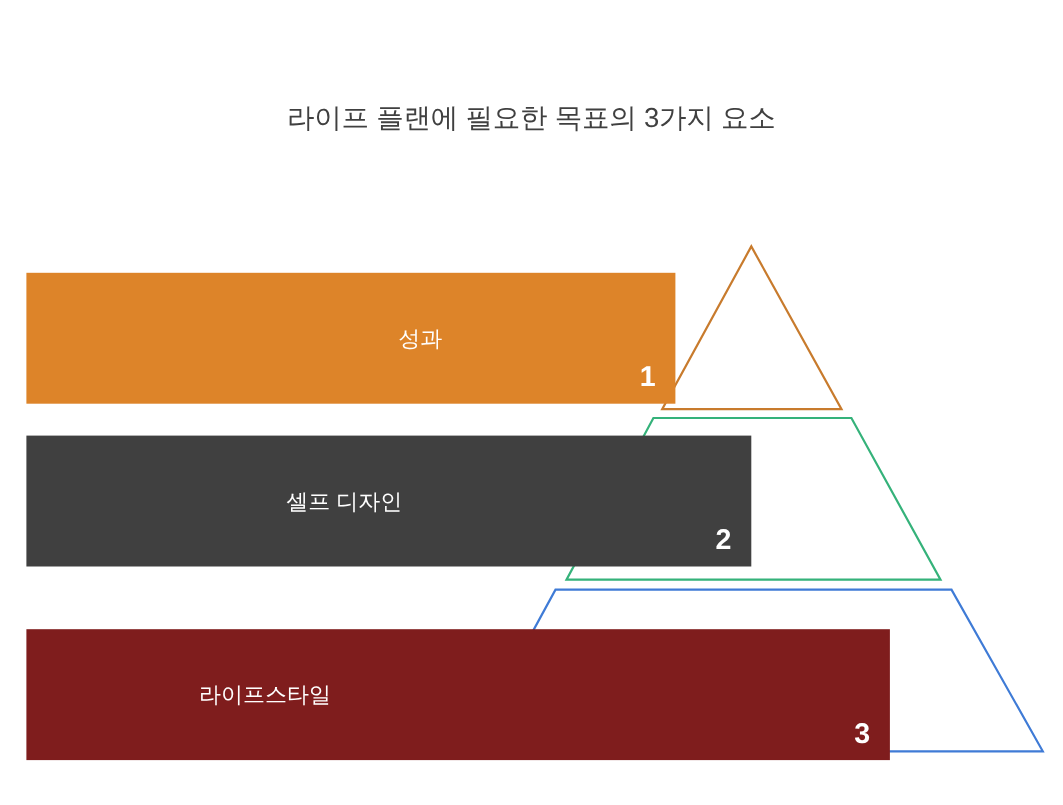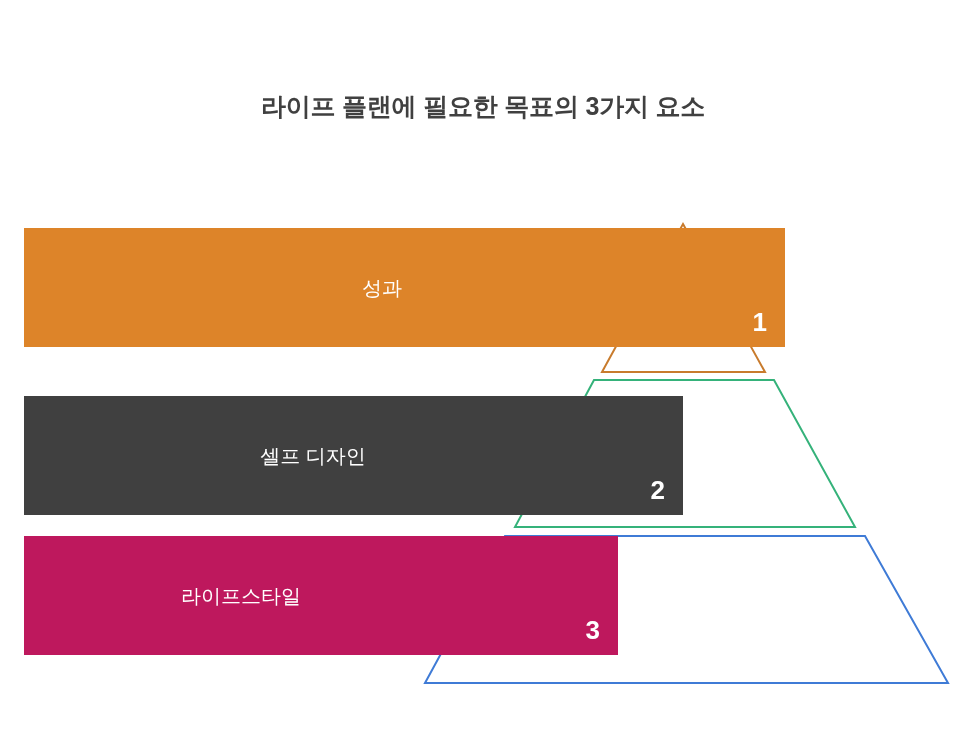--- a/index.html
+++ b/index.html
@@ -19,21 +19,21 @@
   }
 
   
   .chart-title {
     position: absolute;
     left: 0;
     top: 90px;
     width: 966px;
     text-align: center;
     font-size: 25px;
-    font-weight: bold;
+    font-weight: normal;
     color: #404040;
     letter-spacing: -0.2px;
     white-space: nowrap;
   }
 
   
   #pyramid-outline {
     position: absolute;
     left: 0;
     top: 0;
@@ -62,44 +62,44 @@
     bottom: 12px;
     font-size: 26px;
     font-weight: bold;
     color: #ffffff;
     line-height: 1;
   }
 
   
   #bar-1 {
     left: 24px;
-    top: 228px;
-    width: 761px;
+    top: 248px;
+    width: 590px;
     height: 119px;
     background: #DD8429;
   }
   #bar-1 .bar-label { left: 0; width: 716px; }
 
   
   #bar-2 {
     left: 24px;
     top: 396px;
     width: 659px;
     height: 119px;
     background: #404040;
   }
   #bar-2 .bar-label { left: 0; width: 578px; }
 
   
   #bar-3 {
     left: 24px;
-    top: 536px;
-    width: 594px;
+    top: 572px;
+    width: 785px;
     height: 119px;
-    background: #be185d;
+    background: #7f1d1d;
   }
   #bar-3 .bar-label { left: 0; width: 434px; }
 </style>
 </head>
 <body>
 
 <div id="canvas">
 
   <div class="chart-title">라이프 플랜에 필요한 목표의 3가지 요소</div>
 

